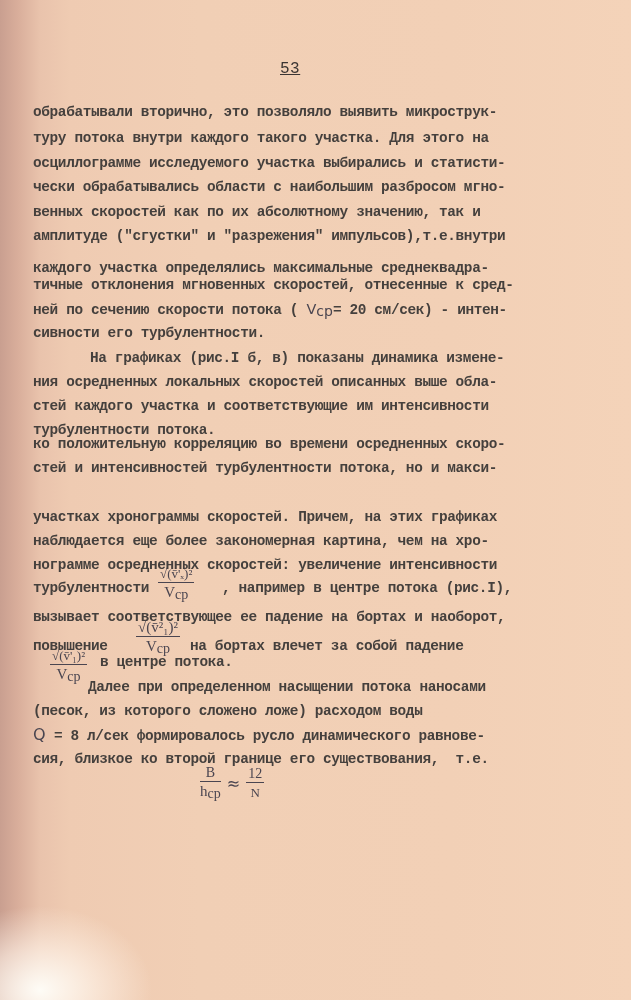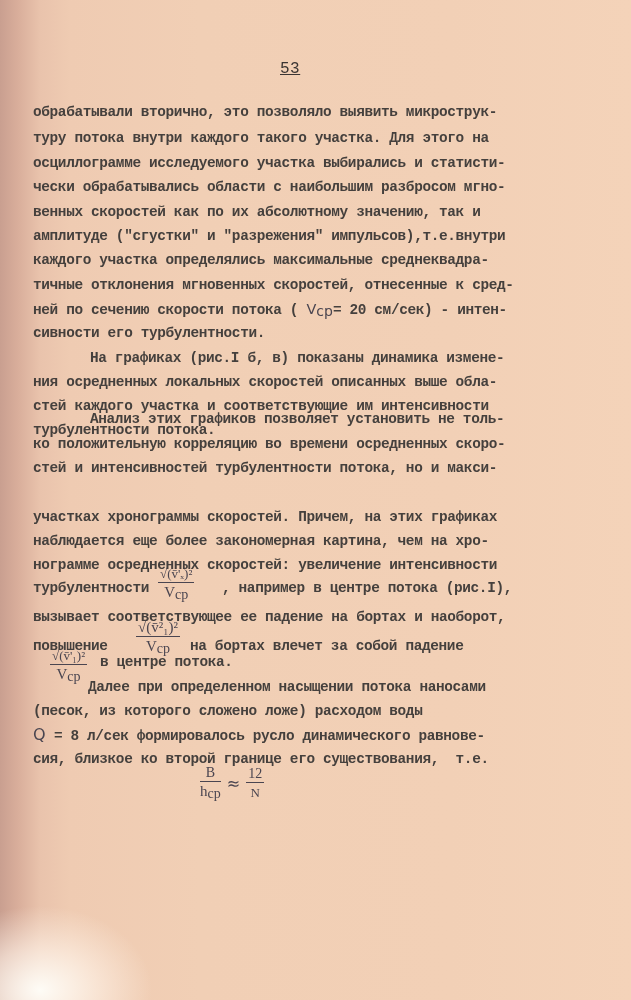--- a/index.html
+++ b/index.html
@@ -44,33 +44,32 @@
 <div class="page">
 
   <div class="pagenum">53</div>
 
   <div class="line" style="top:102px">обрабатывали вторично, это позволяло выявить микрострук-</div>
   <div class="line" style="top:128px">туру потока внутри каждого такого участка. Для этого на</div>
   <div class="line" style="top:177px">чески обрабатывались области с наибольшим разбросом мгно-</div>
   <div class="line" style="top:153px">осциллограмме исследуемого участка выбирались и статисти-</div>
   <div class="line" style="top:202px">венных скоростей как по их абсолютному значению, так и</div>
   <div class="line" style="top:226px">амплитуде ("сгустки" и "разрежения" импульсов),т.е.внутри</div>
-  <div class="line" style="top:250px">каждого участка определялись максимальные среднеквадра-</div>
+  <div class="line" style="top:258px">каждого участка определялись максимальные среднеквадра-</div>
   <div class="line" style="top:275px">тичные отклонения мгновенных скоростей, отнесенные к сред-</div>
 
   <div class="line" style="top:299px"><span>ней по сечению скорости потока (</span> <span class="hand"><span>V</span><span class="sub">cp</span></span><span>= 20 см/сек) - интен-</span></div>
 
   <div class="line" style="top:323px">сивности его турбулентности.</div>
 
   <div class="line indent" style="top:348px">На графиках (рис.I б, в) показаны динамика измене-</div>
   <div class="line" style="top:372px">ния осредненных локальных скоростей описанных выше обла-</div>
   <div class="line" style="top:396px">стей каждого участка и соответствующие им интенсивности</div>
   <div class="line" style="top:420px">турбулентности потока.</div>
 
-  <div class="line indent" style="top:409px; top:409px">Анализ этих графиков позволяет установить не толь-</div>
   <div class="line" style="top:434px">ко положительную корреляцию во времени осредненных скоро-</div>
   <div class="line" style="top:458px">стей и интенсивностей турбулентности потока, но и макси-</div>
   <div class="line" style="top:507px">участках хронограммы скоростей. Причем, на этих графиках</div>
   <div class="line" style="top:531px">наблюдается еще более закономерная картина, чем на хро-</div>
   <div class="line" style="top:555px">нограмме осредненных скоростей: увеличение интенсивности</div>
 
   <div class="line" style="top:578px">турбулентности</div>
   <div class="frac" style="left:158px; top:566px">
     <span class="num">√(v̄'ₓ)²</span>
     <span class="bar"></span>

